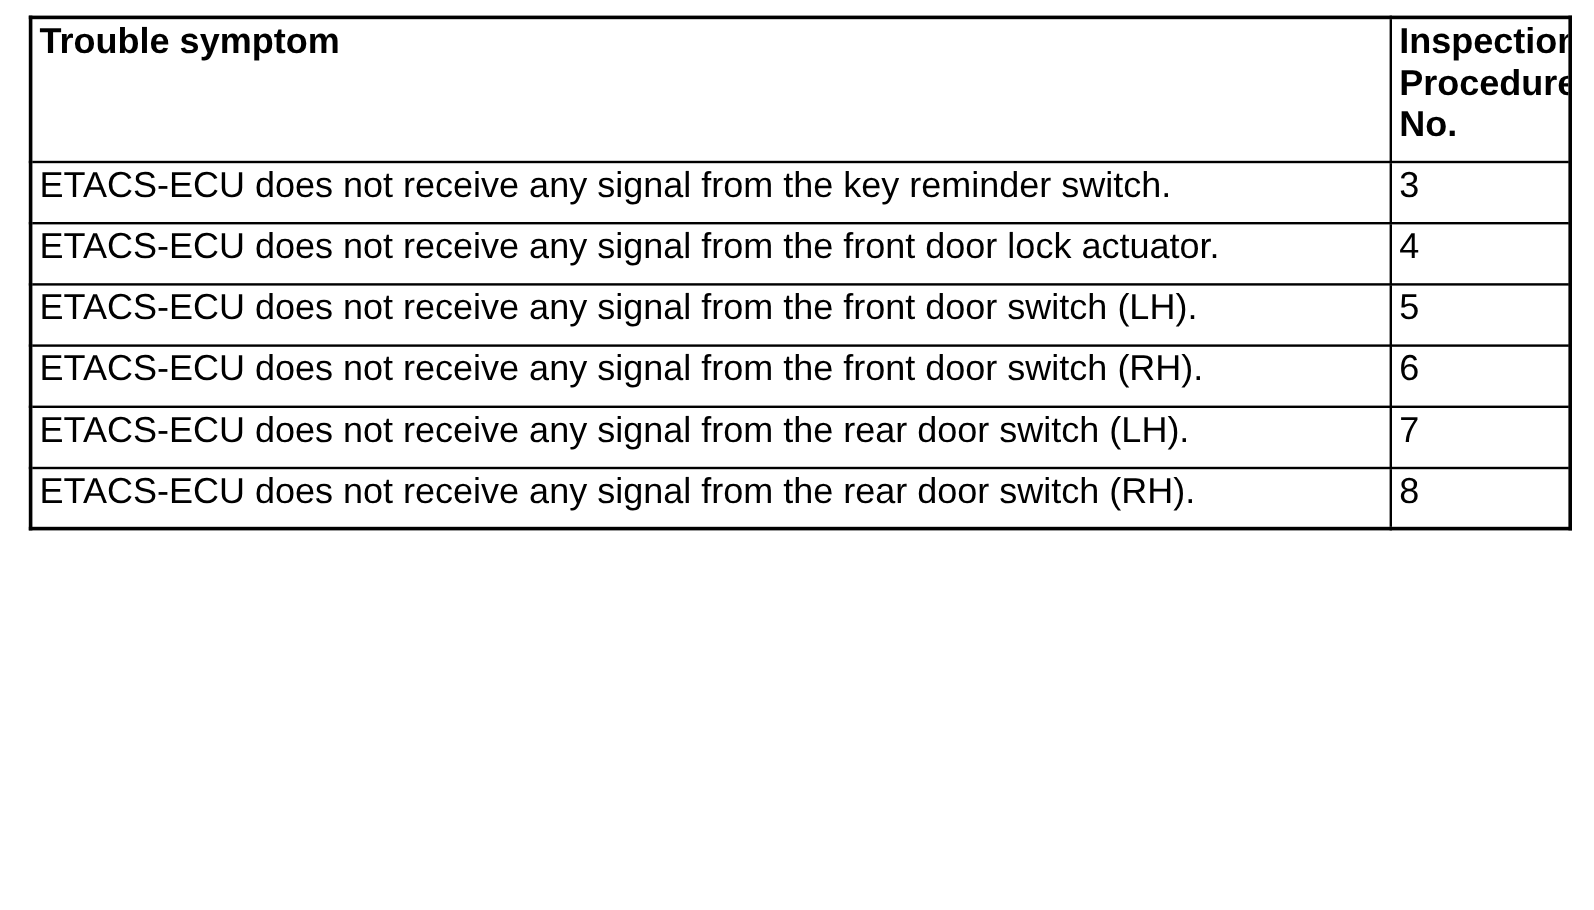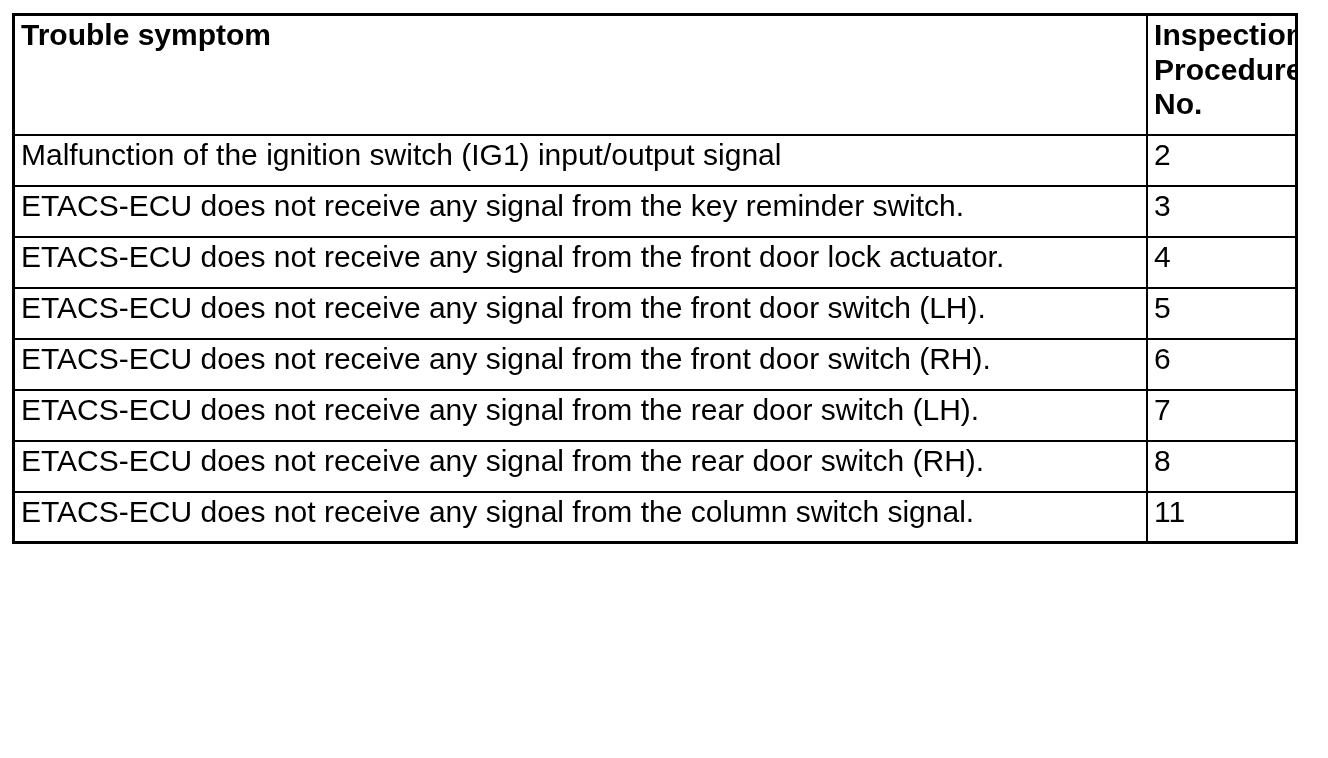--- a/index.html
+++ b/index.html
@@ -13,21 +13,21 @@
     color: #000000;
   }
   .page {
     position: relative;
     width: 1328px;
     height: 758px;
     background: #ffffff;
   }
   table.symptom-table {
     position: absolute;
-    left: 12px;
+    left: 24px;
     top: 13px;
     width: 1286px;
     border-collapse: collapse;
     table-layout: fixed;
     background: #ffffff;
   }
   table.symptom-table th,
   table.symptom-table td {
     border: 2px solid #000000;
     vertical-align: top;
@@ -59,24 +59,20 @@
 <div class="page">
   <table class="symptom-table">
     <thead>
       <tr>
         <th class="col-symptom">Trouble symptom</th>
         <th class="col-procedure">Inspection Procedure No.</th>
       </tr>
     </thead>
     <tbody>
 
-  <tr>
-    <td class="col-symptom">Malfunction of the ignition switch (IG1) input/output signal</td>
-    <td class="col-procedure">2</td>
-  </tr>
 
   <tr>
     <td class="col-symptom">ETACS-ECU does not receive any signal from the key reminder switch.</td>
     <td class="col-procedure">3</td>
   </tr>
 
   <tr>
     <td class="col-symptom">ETACS-ECU does not receive any signal from the front door lock actuator.</td>
     <td class="col-procedure">4</td>
   </tr>
@@ -96,20 +92,16 @@
     <td class="col-procedure">7</td>
   </tr>
 
   <tr>
     <td class="col-symptom">ETACS-ECU does not receive any signal from the rear door switch (RH).</td>
     <td class="col-procedure">8</td>
   </tr>
 
 
 
-  <tr>
-    <td class="col-symptom">ETACS-ECU does not receive any signal from the column switch signal.</td>
-    <td class="col-procedure">11</td>
-  </tr>
 
 </tbody>
   </table>
 </div>
 
 </body></html>

